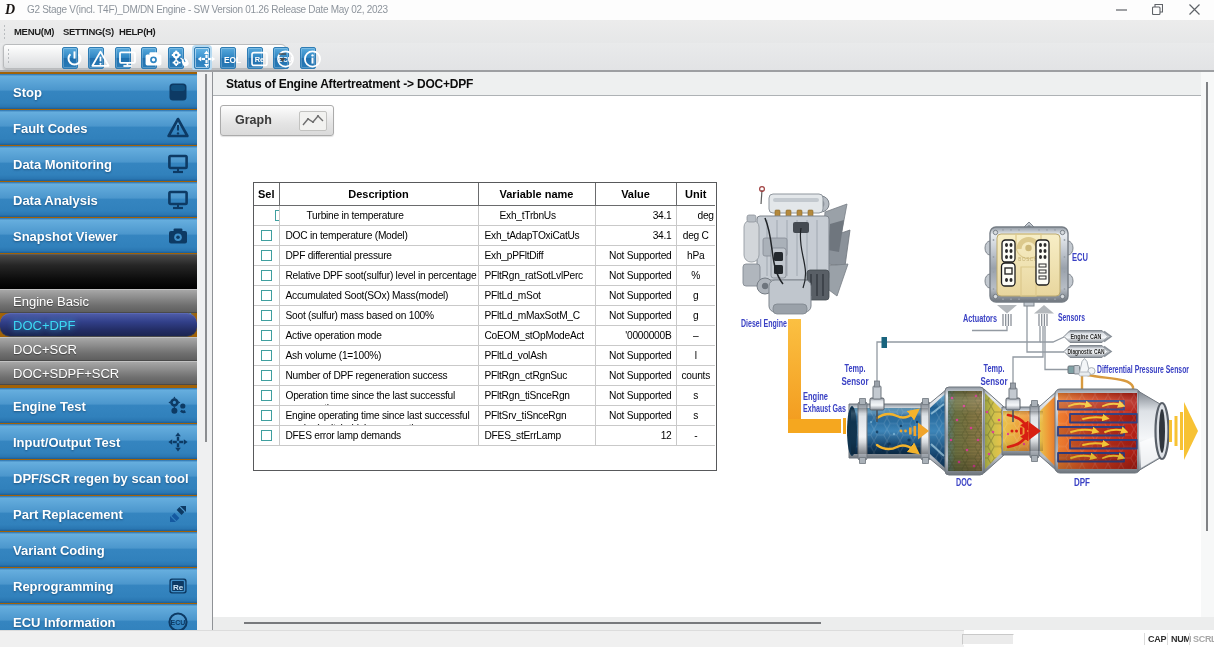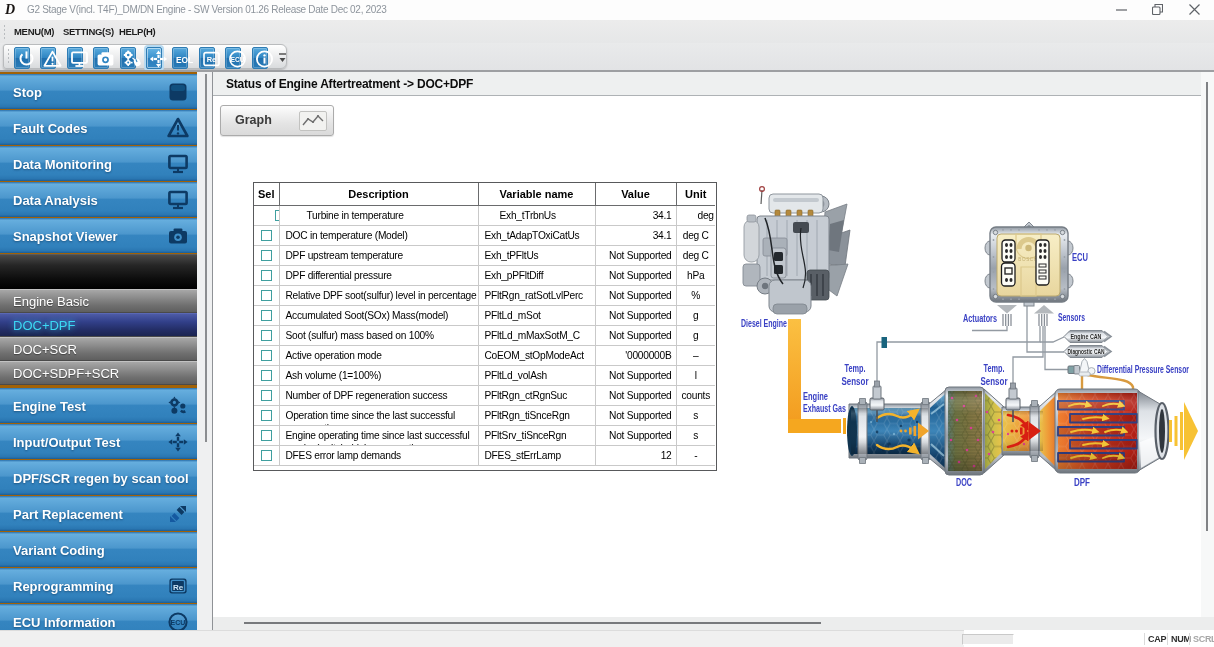--- a/index.html
+++ b/index.html
@@ -20,38 +20,38 @@
   .grip { position:absolute; left:3px; top:4px; bottom:4px; width:3px;
           background-image:radial-gradient(circle, #b9bcbf 34%, transparent 40%); background-size:3px 4px; }
   .menu-item { position:absolute; top:0; height:23px; line-height:23px; font-size:9.5px; font-weight:700; color:#1d1d1d; letter-spacing:-0.3px; }
   #toolband { position:absolute; left:0; top:43px; width:1214px; height:28px; background:linear-gradient(#e9eaeb,#e2e3e5); }
   #toolband::after { content:""; position:absolute; left:0; top:27px; width:1214px; height:1.5px; background:#9d9fa2; }
   #toolpanel { position:absolute; left:3px; top:1px; width:284px; height:25px; background:linear-gradient(#ffffff,#d9dbdd);
                border:1px solid #b9bbbd; border-radius:3px 6px 6px 3px; box-shadow:0 1px 2px rgba(0,0,0,.22); }
   #toolpanel .grip { left:3px; top:3px; bottom:3px; }
   .tbtn { position:absolute; top:2px; width:16px; height:22px; border-radius:2px;
           background:linear-gradient(#58aadd 0%, #2f85c2 48%, #1f6fae 52%, #2a7cb8 100%);
-          border:1px solid #2e7cb4; box-shadow:inset 0 0 0 1px rgba(255,255,255,.22); }
+          border:1px solid #2e7cb4; box-shadow:inset 0 0 0 1px rgba(255,255,255,.22);margin-left:48px; }
   .tbtn.selected { box-shadow:inset 0 0 0 1px rgba(255,255,255,.5), 0 0 0 2px #b7daf1; background:linear-gradient(#66b4e4 0%, #3b92cf 48%, #2a7cbb 52%, #3488c5 100%); }
   .tbtn svg { position:absolute; left:1px; top:1px; }
   #tool-overflow { position:absolute; left:274px; top:5px; width:9px; height:16px; color:#4a4a4a; }
 
   
   #sidebar { position:absolute; left:0; top:72px; width:197px; height:558px; background:#a16207; overflow:hidden; padding-top:2px; }
   .side-item { position:relative; width:197px; cursor:pointer; }
   .side-item .lbl { position:absolute; left:13px; top:50%; transform:translateY(-50%); white-space:nowrap; }
   .side-item .ico { position:absolute; right:8px; top:50%; transform:translateY(-50%); width:22px; height:22px; }
   .side-btn { height:35px; margin-bottom:1px;
       background:linear-gradient(#2a70ab 0%, #66aede 6%, #4c97cd 45%, #3585c0 50%, #3181bc 82%, #2a76b1 94%, #1b5c95 100%); }
   .side-btn .lbl { font-size:13px; font-weight:700; color:#fff; text-shadow:0 1px 2px rgba(0,30,60,.45); }
   .side-group { height:35px; background:linear-gradient(#4a4a4a 0%, #262626 30%, #0d0d0d 70%, #000 100%); border-top:1px solid #5a5a5a; }
   .side-group .lbl { left:14px; font-size:11.5px; font-weight:700; color:#2da0e8; text-shadow:0 0 6px rgba(45,160,232,.9);margin-top:40px; }
   .side-sub { height:24px; background:linear-gradient(#a7a7a7 0%, #8b8b8b 35%, #6f6f6f 70%, #5f5f5f 100%); border-top:1px solid #c2c2c2; border-bottom:1px solid #4a4a4a; }
   .side-sub .lbl { font-size:13px; font-weight:400; color:#fff; text-shadow:0 1px 1px rgba(0,0,0,.4); }
-  .side-sub.selected { background:linear-gradient(#4d5ba6 0%, #32408a 35%, #222c63 75%, #1b2450 100%); border-top:1px solid #5a68b5; }
+  .side-sub.selected { background:linear-gradient(#4d5ba6 0%, #32408a 35%, #222c63 75%, #1b2450 100%); border-top:1px solid #5a68b5;border-radius:10px; }
   .side-sub.selected .lbl { color:#3cd9f5; text-shadow:0 0 6px rgba(60,217,245,.85); }
   .side-sub + .side-btn { margin-top:3px; }
 
   #side-scroll { position:absolute; left:197px; top:72px; width:15px; height:558px; background:#eff0f1; }
   #side-scroll .thumb { position:absolute; left:8px; top:2px; width:2px; height:368px; background:#8b8d90; }
 
   
   #main { position:absolute; left:212px; top:72px; width:1002px; height:558px; background:#fff; border-left:1.5px solid #8f9296; }
   #content-header { position:absolute; left:0; top:0; width:1002px; height:24px; background:#eef0f0; border-bottom:1px solid #aeb2b5; }
   #breadcrumb { position:absolute; left:13px; top:5px; font-size:12px; font-weight:700; color:#0c0c0c; letter-spacing:-0.2px; }
@@ -92,21 +92,21 @@
 
   svg text { font-family:"Liberation Sans", sans-serif; }
 </style>
 </head>
 <body>
 
 <div id="app">
 
   <div id="titlebar">
     <div id="app-logo">D</div>
-    <div id="title-text">G2 Stage V(incl. T4F)_DM/DN Engine - SW Version 01.26 Release Date Dec 02, 2023</div>
+    <div id="title-text">G2 Stage V(incl. T4F)_DM/DN Engine - SW Version 01.26 Release Date May 02, 2023</div>
     <div class="wbtn" id="btn-min">
       <svg width="11" height="11" viewBox="0 0 11 11">
           <line x1="0" y1="6" x2="11" y2="6" stroke="#5f6368" stroke-width="1.2"></line>
         </svg>
     </div>
     <div class="wbtn" id="btn-max">
       <svg width="11" height="11" viewBox="0 0 11 11">
           <path d="M3 3 V0.5 H10.5 V8 H8" fill="none" stroke="#5f6368" stroke-width="1.1"></path>
           <rect x="0.5" y="3" width="7.5" height="7.5" fill="none" stroke="#5f6368" stroke-width="1.1" rx="1"></rect>
         </svg>
@@ -380,29 +380,20 @@
               <td class="c-desc">
                 <div class="clip">DOC in temperature (Model)</div>
               </td>
               <td class="c-var">Exh_tAdapTOxiCatUs</td>
               <td class="c-val">34.1</td>
               <td class="c-unit">deg C</td>
             </tr>
             <tr>
               <td class="c-sel"><span class="cb"></span></td>
               <td class="c-desc">
-                <div class="clip">DPF upstream temperature</div>
-              </td>
-              <td class="c-var">Exh_tPFltUs</td>
-              <td class="c-val">Not Supported</td>
-              <td class="c-unit">deg C</td>
-            </tr>
-            <tr>
-              <td class="c-sel"><span class="cb"></span></td>
-              <td class="c-desc">
                 <div class="clip">DPF differential pressure</div>
               </td>
               <td class="c-var">Exh_pPFltDiff</td>
               <td class="c-val">Not Supported</td>
               <td class="c-unit">hPa</td>
             </tr>
             <tr>
               <td class="c-sel"><span class="cb"></span></td>
               <td class="c-desc">
                 <div class="clip">Relative DPF soot(sulfur) level in percentage</div>

